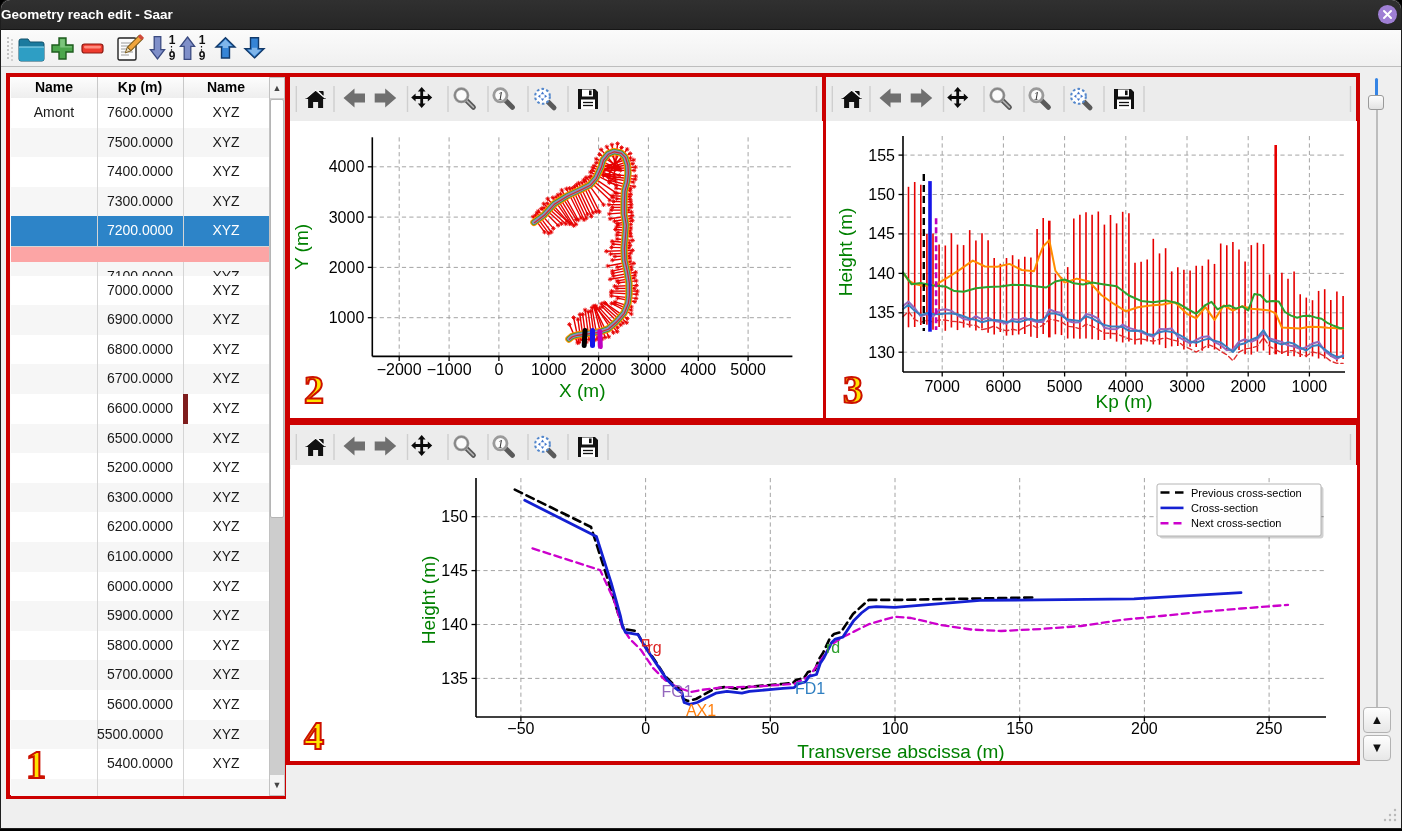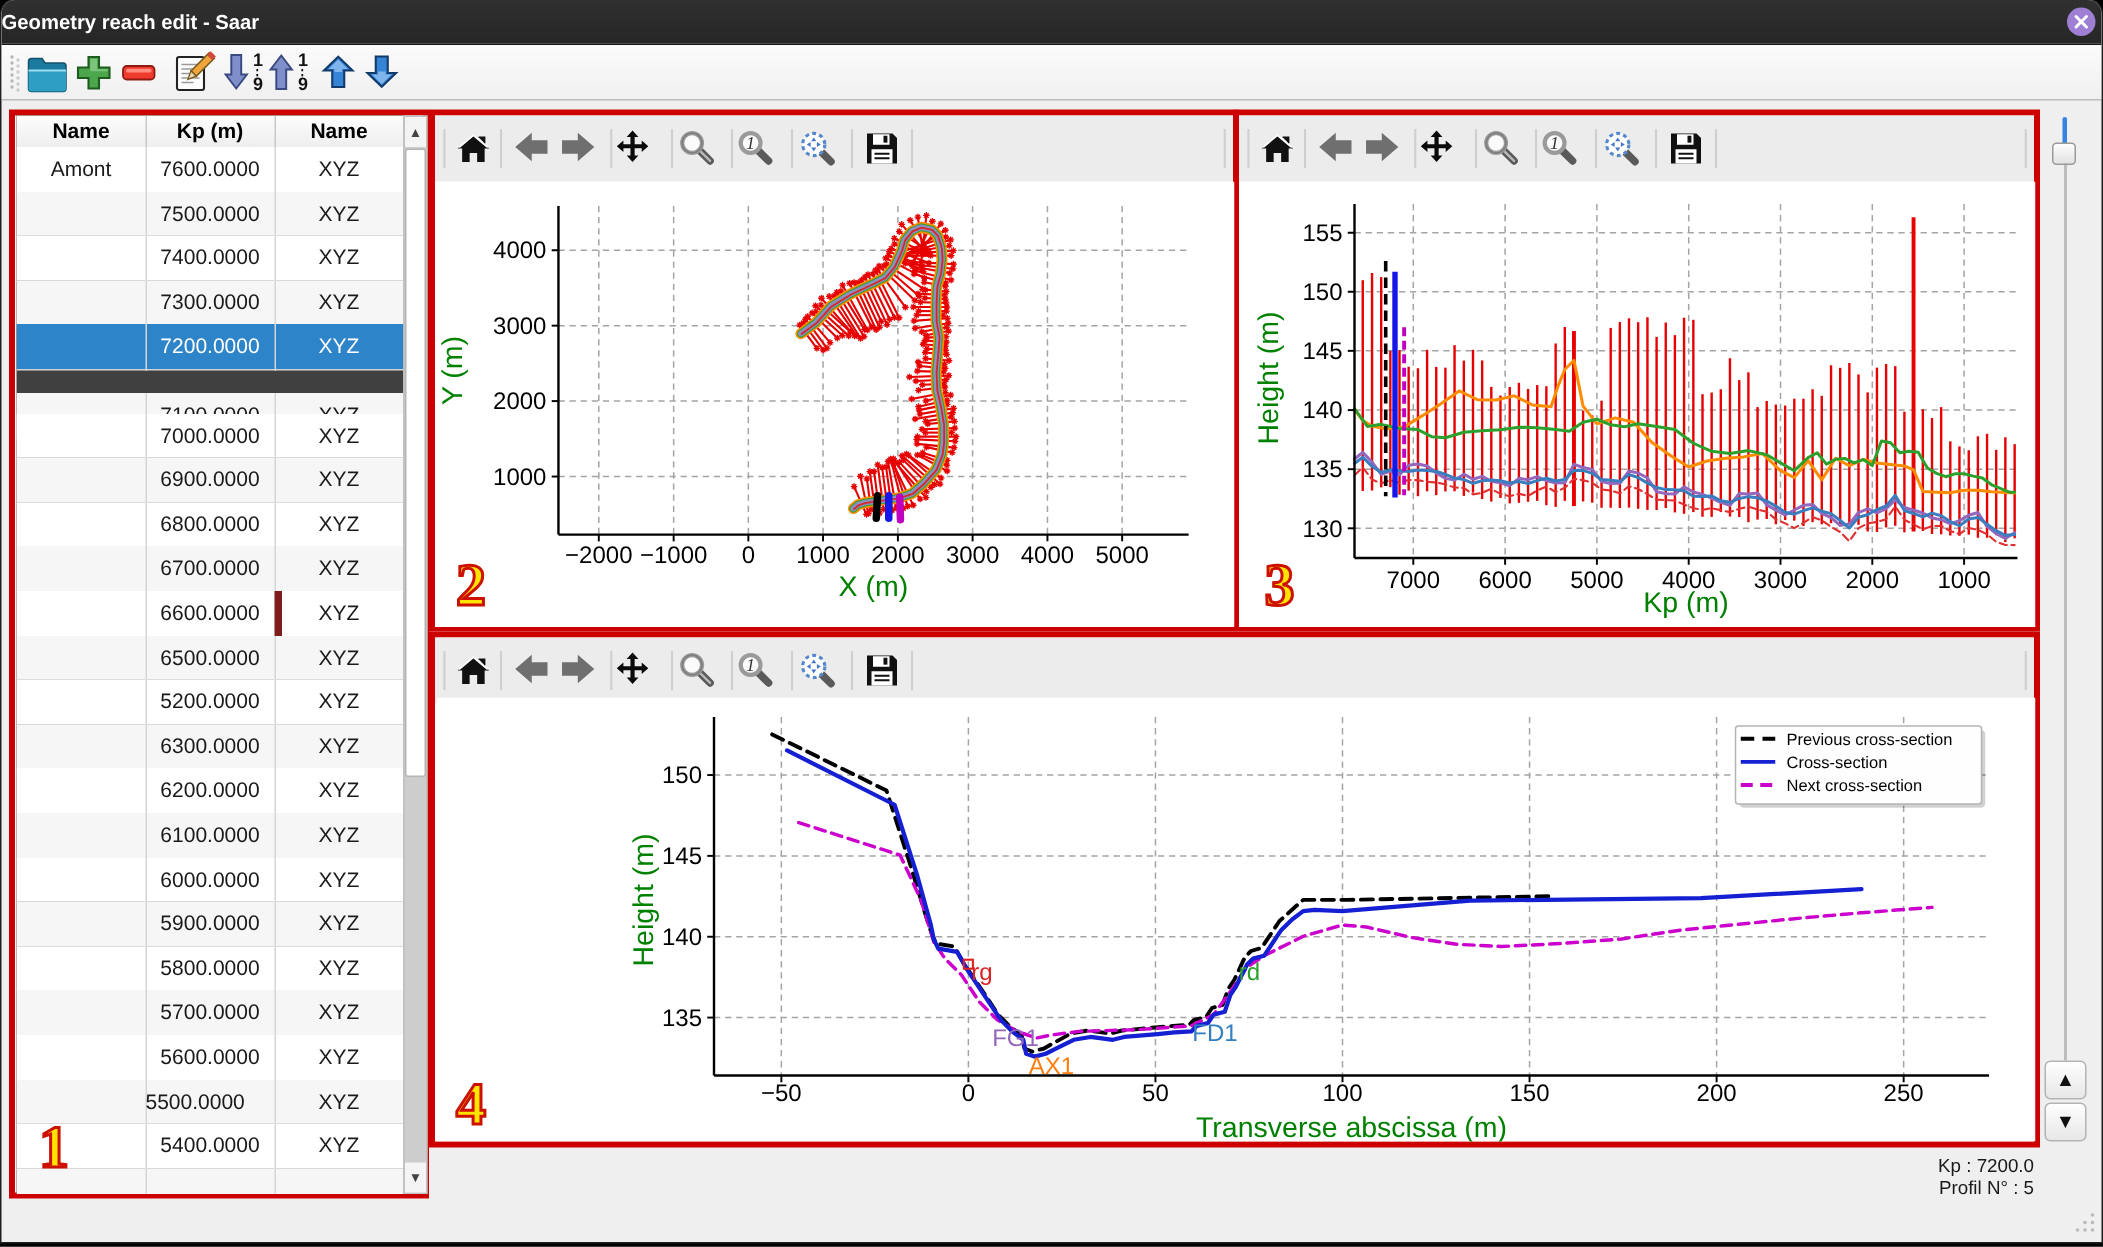--- a/index.html
+++ b/index.html
@@ -72,21 +72,21 @@
         <g transform="translate(243,7)">
           <path d="M10.5 20.9 L20 11.7 L14.5 11.7 L14.5 0.7 L6.5 0.7 L6.5 11.7 L1 11.7 Z" fill="#3584d6" stroke="#123a6b" stroke-width="1.4"></path>
           <path d="M10.5 19.1 L17 12.7 L13 12.7 L13 10.7 L8 10.7 L8 12.7 L4 12.7 Z" fill="#7fb5ea"></path>
         </g>
       </svg>
     </div>
     <div class="panel" style="left:5px;top:73px;width:272px;height:718px;background:#fcfcfc"></div>
     <div class="panel" style="left:285px;top:73px;width:532px;height:341px"></div>
     <div class="panel" style="left:821px;top:73px;width:530px;height:341px"></div>
     <div class="panel" style="left:285px;top:421px;width:1066px;height:336px"></div>
-    <div style="position:absolute;left:10px;top:77px;width:258px;height:719px;overflow:hidden;background:#404040">
+    <div style="position:absolute;left:10px;top:77px;width:258px;height:719px;overflow:hidden;background:#fca5a5">
       <div style="position:absolute;left:0;top:0;width:258px;height:21px;background:linear-gradient(#fdfdfd,#eeeeee);border-bottom:1px solid #c2c2c2;">
         <div style="position:absolute;left:0;top:0;width:86px;height:21px;border-right:1px solid #c8c8c8;text-align:center;font-weight:bold;font-size:14px;line-height:21px">Name</div>
         <div style="position:absolute;left:86px;top:0;width:86px;height:21px;border-right:1px solid #c8c8c8;text-align:center;font-weight:bold;font-size:14px;line-height:21px">Kp (m)</div>
         <div style="position:absolute;left:172px;top:0;width:86px;height:21px;text-align:center;font-weight:bold;font-size:14px;line-height:21px">Name</div>
       </div>
       <div style="position:absolute;left:0;top:21.0px;width:258px;height:29.6px;background:#ffffff;color:#1a1a1a;font-size:14px">
         <div style="position:absolute;left:0;top:0;width:86px;height:29.6px;border-right:1px solid #d5d5d5;border-bottom:1px solid #d5d5d5;text-align:center;line-height:29.6px">Amont</div>
         <div style="position:absolute;left:86px;top:0;width:86px;height:29.6px;border-right:1px solid #d5d5d5;border-bottom:1px solid #d5d5d5;text-align:center;line-height:29.6px">7600.0000</div>
         <div style="position:absolute;left:172px;top:0;width:86px;height:29.6px;border-bottom:1px solid #d5d5d5;text-align:center;line-height:29.6px">XYZ</div>
       </div>
@@ -883,21 +883,20 @@
 </svg>
 <div class="num" style="left:25px;top:741px">1</div>
     <div class="num" style="left:303px;top:366px">2</div>
     <div class="num" style="left:842px;top:366px">3</div>
     <div class="num" style="left:303px;top:712px">4</div>
     <div style="position:absolute;left:1374px;top:78px;width:3px;height:19px;background:#3584e4;border-radius:2px"></div>
     <div style="position:absolute;left:1375px;top:108px;width:2px;height:599px;background:#bdbdbd"></div>
     <div style="position:absolute;left:1367px;top:95px;width:14px;height:13px;background:linear-gradient(#fdfdfd,#e2e2e2);border:1px solid #9a9a9a;border-radius:3px"></div>
     <div style="position:absolute;left:1362px;top:707px;width:26px;height:24px;background:linear-gradient(#fefefe,#e7e7e7);border:1px solid #b3b3b3;border-radius:4px;text-align:center;font-size:13px;line-height:24px;color:#111">▲</div>
     <div style="position:absolute;left:1362px;top:735px;width:26px;height:24px;background:linear-gradient(#fefefe,#e7e7e7);border:1px solid #b3b3b3;border-radius:4px;text-align:center;font-size:13px;line-height:24px;color:#111">▼</div>
-    <div style="position:absolute;left:1100px;top:770px;width:255px;text-align:right;font-size:12.5px;color:#1a1a1a;line-height:14.5px">Kp : 7200.0<br>Profil N° : 5</div>
     <svg width="18" height="18" style="position:absolute;left:1380px;top:806px">
       <circle cx="14" cy="4" r="1.2" fill="#b9b9b9"></circle>
       <circle cx="9" cy="9" r="1.2" fill="#b9b9b9"></circle>
       <circle cx="14" cy="9" r="1.2" fill="#b9b9b9"></circle>
       <circle cx="4" cy="14" r="1.2" fill="#b9b9b9"></circle>
       <circle cx="9" cy="14" r="1.2" fill="#b9b9b9"></circle>
       <circle cx="14" cy="14" r="1.2" fill="#b9b9b9"></circle>
     </svg>
   </div>
 </body></html>

